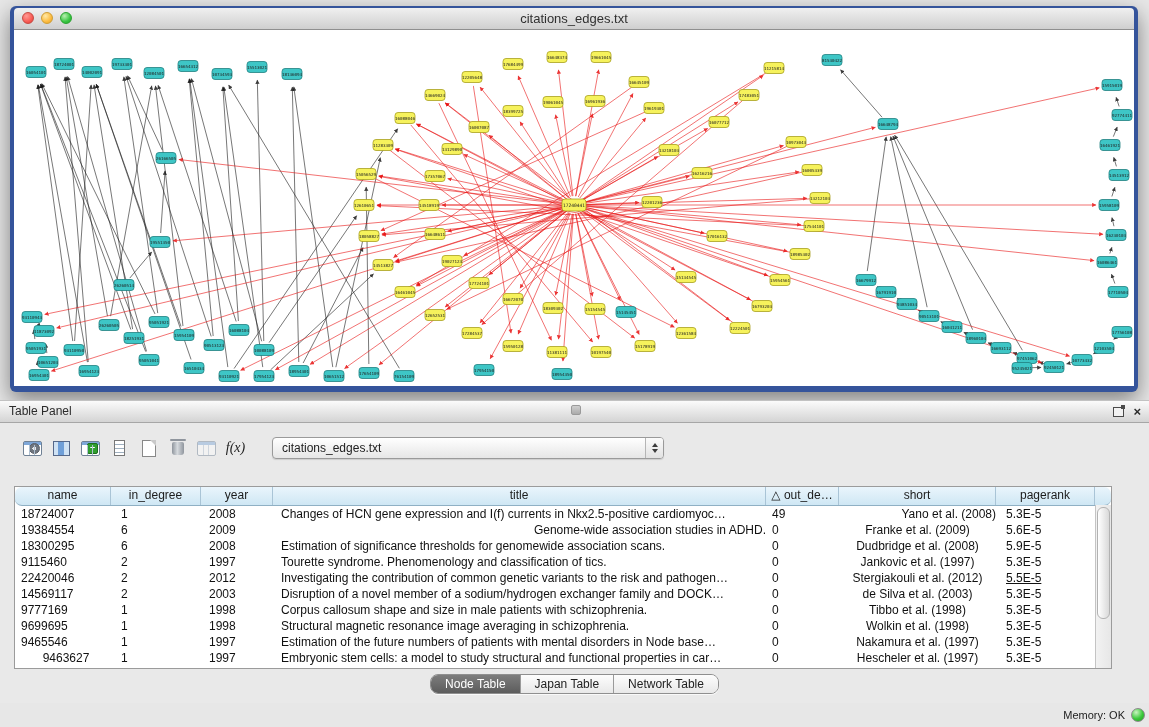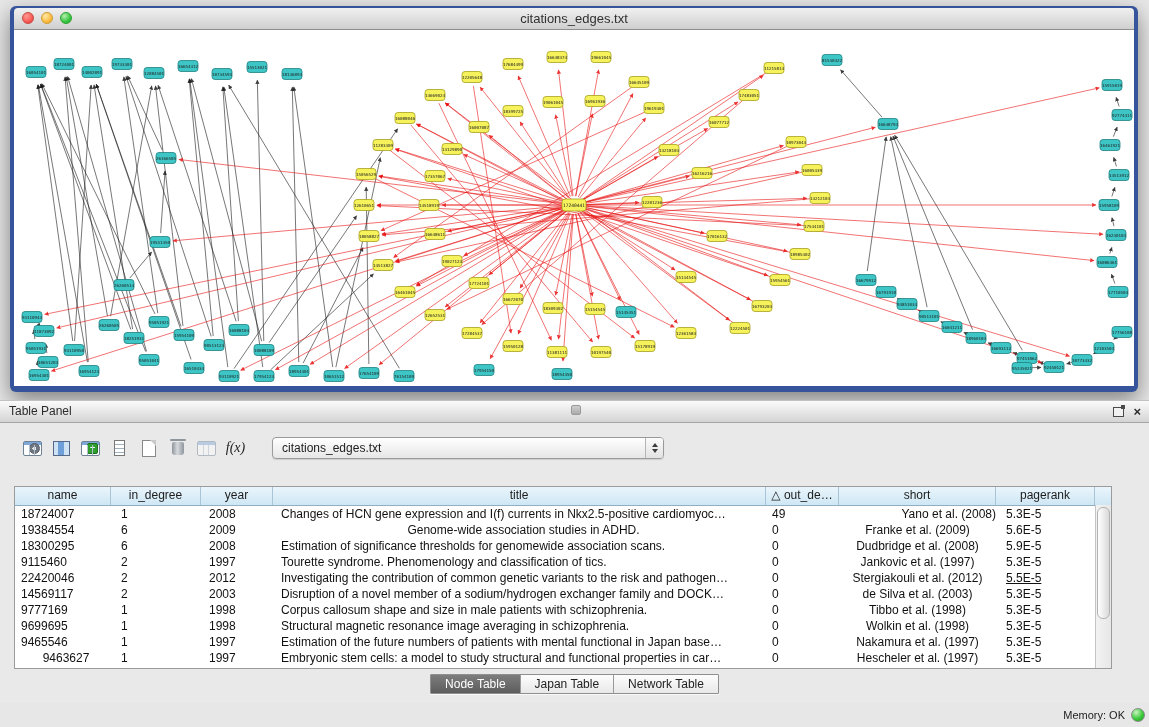--- a/index.html
+++ b/index.html
@@ -71,29 +71,29 @@
     background:linear-gradient(#ffffff,#e6e6e6);position:relative;display:flex;align-items:center;
     font-size:12px;padding-left:9px;box-sizing:border-box;box-shadow:0 1px 1px rgba(0,0,0,.12);
   }
   .stepper{position:absolute;right:0;top:0;bottom:0;width:17px;border-left:1px solid #b5b5b5;
     display:flex;flex-direction:column;align-items:center;justify-content:center;gap:2px;
     background:linear-gradient(#fbfbfb,#e2e2e2);border-radius:0 3px 3px 0;}
   .stepper .up{width:0;height:0;border-left:3.5px solid transparent;border-right:3.5px solid transparent;border-bottom:4px solid #3c3c3c;}
   .stepper .dn{width:0;height:0;border-left:3.5px solid transparent;border-right:3.5px solid transparent;border-top:4px solid #3c3c3c;}
 
   .tablewrap{position:absolute;left:14px;top:86px;width:1096px;height:181px;border:1px solid #9b9b9b;background:#fff;overflow:hidden;}
-  .thead{display:flex;height:18px;background:linear-gradient(#eaf5fc,#cfe7f4);border-bottom:1px solid #8fb0c4;}
+  .thead{display:flex;height:18px;background:linear-gradient(#eaf5fc,#cfe7f4);border-bottom:1px solid #8fb0c4;border-radius:7px;}
   .hcell{flex:none;box-sizing:border-box;border-right:1px solid #a9c4d6;font-size:12px;line-height:17px;text-align:center;color:#1c1c1c;overflow:hidden;white-space:nowrap;}
   .trow{display:flex;height:16px;}
   .cell{flex:none;box-sizing:border-box;font-size:12px;line-height:16px;white-space:nowrap;overflow:hidden;color:#111;}
   .vscroll{position:absolute;right:0;top:18px;bottom:0;width:15px;background:linear-gradient(90deg,#f2f2f2,#e7e7e7);border-left:1px solid #c4c4c4;}
   .vthumb{position:absolute;left:1px;right:1px;top:2px;height:110px;border:1px solid #b2b2b2;border-radius:6px;background:linear-gradient(90deg,#ffffff,#d9d9d9);}
 
   .tabsrow{position:absolute;left:0;top:274px;width:100%;display:flex;justify-content:center;}
-  .seg{display:flex;border:1px solid #8f8f8f;border-radius:1px;overflow:hidden;background:#f3f3f3;box-shadow:0 1px 0 rgba(255,255,255,.7);}
+  .seg{display:flex;border:1px solid #8f8f8f;border-radius:8px;overflow:hidden;background:#f3f3f3;box-shadow:0 1px 0 rgba(255,255,255,.7);}
   .seg .tab{font-size:12px;line-height:18px;padding:0 14px;border-right:1px solid #9a9a9a;color:#222;background:linear-gradient(#fdfdfd,#e8e8e8);}
   .seg .tab:last-child{border-right:none;}
   .seg .tab.sel{background:linear-gradient(#7d7d7d,#5c5c5c);color:#fff;}
 
   #statusbar{position:absolute;left:0;top:703px;width:1149px;height:24px;display:flex;justify-content:flex-end;align-items:center;gap:6px;padding-right:4px;box-sizing:border-box;font-size:11px;color:#222;}
   .memdot{width:12px;height:12px;border-radius:50%;border:1px solid #8a8a8a;
     background:radial-gradient(circle at 35% 28%,#c9f4c0,#3bc93b 55%,#1f9a1f);}
 </style>
 </head>
 <body>
@@ -558,21 +558,21 @@
           <div class="cell" style="width: 72px; padding-left: 8px; text-align: left;">2008</div>
           <div class="cell" style="width: 493px; padding-left: 8px; text-align: left;">Changes of HCN gene expression and I(f) currents in Nkx2.5-positive cardiomyoc…</div>
           <div class="cell" style="width: 73px; padding-left: 6px; text-align: left;">49</div>
           <div class="cell" style="width: 157px; padding-left: 0px; text-align: right;">Yano et al. (2008)</div>
           <div class="cell" style="width: 99px; padding-left: 10px; text-align: left;">5.3E-5</div>
         </div>
         <div class="trow">
           <div class="cell" style="width: 96px; padding-left: 6px; text-align: left;">19384554</div>
           <div class="cell" style="width: 90px; padding-left: 10px; text-align: left;">6</div>
           <div class="cell" style="width: 72px; padding-left: 8px; text-align: left;">2009</div>
-          <div class="cell" style="width: 493px; padding-left: 8px; text-align: center;">Genome-wide association studies in ADHD.</div>
+          <div class="cell" style="width: 493px; padding-left: 8px; text-align: right;">Genome-wide association studies in ADHD.</div>
           <div class="cell" style="width: 73px; padding-left: 6px; text-align: left;">0</div>
           <div class="cell" style="width: 157px; padding-left: 0px; text-align: center;">Franke et al. (2009)</div>
           <div class="cell" style="width: 99px; padding-left: 10px; text-align: left;">5.6E-5</div>
         </div>
         <div class="trow">
           <div class="cell" style="width: 96px; padding-left: 6px; text-align: left;">18300295</div>
           <div class="cell" style="width: 90px; padding-left: 10px; text-align: left;">6</div>
           <div class="cell" style="width: 72px; padding-left: 8px; text-align: left;">2008</div>
           <div class="cell" style="width: 493px; padding-left: 8px; text-align: left;">Estimation of significance thresholds for genomewide association scans.</div>
           <div class="cell" style="width: 73px; padding-left: 6px; text-align: left;">0</div>
@@ -621,21 +621,21 @@
           <div class="cell" style="width: 72px; padding-left: 8px; text-align: left;">1998</div>
           <div class="cell" style="width: 493px; padding-left: 8px; text-align: left;">Structural magnetic resonance image averaging in schizophrenia.</div>
           <div class="cell" style="width: 73px; padding-left: 6px; text-align: left;">0</div>
           <div class="cell" style="width: 157px; padding-left: 0px; text-align: center;">Wolkin et al. (1998)</div>
           <div class="cell" style="width: 99px; padding-left: 10px; text-align: left;">5.3E-5</div>
         </div>
         <div class="trow">
           <div class="cell" style="width: 96px; padding-left: 6px; text-align: left;">9465546</div>
           <div class="cell" style="width: 90px; padding-left: 10px; text-align: left;">1</div>
           <div class="cell" style="width: 72px; padding-left: 8px; text-align: left;">1997</div>
-          <div class="cell" style="width: 493px; padding-left: 8px; text-align: left;">Estimation of the future numbers of patients with mental functional in Japan base…</div>
+          <div class="cell" style="width: 493px; padding-left: 8px; text-align: left;">Estimation of the future numbers of patients with mental disorders in Node base…</div>
           <div class="cell" style="width: 73px; padding-left: 6px; text-align: left;">0</div>
           <div class="cell" style="width: 157px; padding-left: 0px; text-align: center;">Nakamura et al. (1997)</div>
           <div class="cell" style="width: 99px; padding-left: 10px; text-align: left;">5.3E-5</div>
         </div>
         <div class="trow">
           <div class="cell" style="width: 96px; padding-left: 6px; text-align: center;">9463627</div>
           <div class="cell" style="width: 90px; padding-left: 10px; text-align: left;">1</div>
           <div class="cell" style="width: 72px; padding-left: 8px; text-align: left;">1997</div>
           <div class="cell" style="width: 493px; padding-left: 8px; text-align: left;">Embryonic stem cells: a model to study structural and functional properties in car…</div>
           <div class="cell" style="width: 73px; padding-left: 6px; text-align: left;">0</div>

